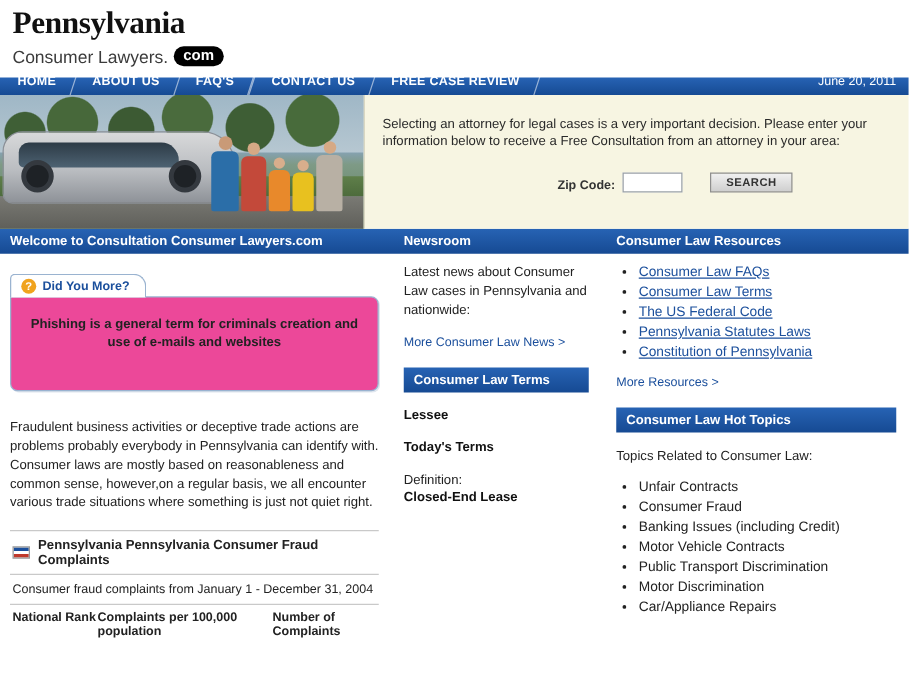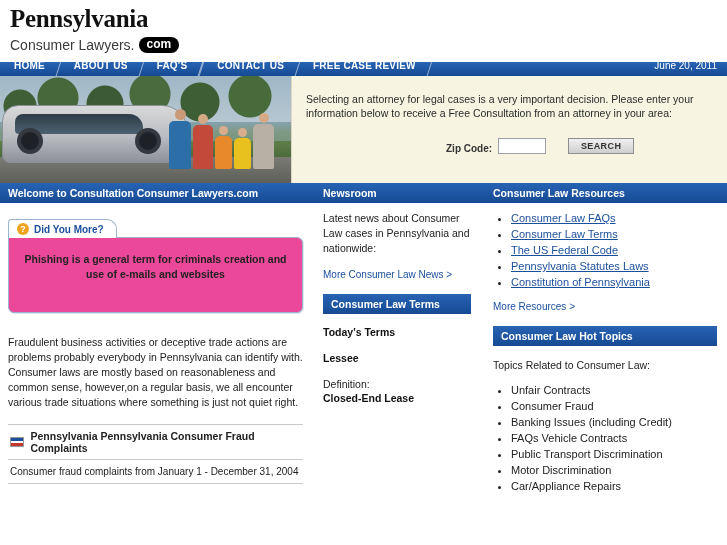--- a/index.html
+++ b/index.html
@@ -469,49 +469,54 @@
       </div>
 
       <p class="para">Fraudulent business activities or deceptive trade actions are problems probably everybody in Pennsylvania can identify with. Consumer laws are mostly based on reasonableness and common sense, however,on a regular basis, we all encounter various trade situations where something is just not quiet right.</p>
 
       <div class="tbl-wrap">
         <div class="tbl-title">
           <span class="flag"></span>
           <span>Pennsylvania Pennsylvania Consumer Fraud Complaints</span>
         </div>
         <div class="tbl-sub">Consumer fraud complaints from January 1 - December 31, 2004</div>
+        <div class="tbl-head">
+          <div class="th1">National Rank</div>
+          <div class="th2">Complaints per 100,000 population</div>
+          <div class="th3">Number of Complaints</div>
+        </div>
       </div>
     </div>
 
     <div class="col-mid">
       <p class="mid-text">Latest news about Consumer Law cases in Pennsylvania and nationwide:</p>
       <a class="mid-link">More Consumer Law News &gt;</a>
       <div class="blue-bar">Consumer Law Terms</div>
+      <div class="mid-h">Lessee</div>
       <div class="mid-h">Today's Terms</div>
-      <div class="mid-h">Lessee</div>
       <p class="mid-label">Definition:</p>
       <div class="mid-h">Closed-End Lease</div>
     </div>
 
     <div class="col-right">
       <ul class="r-list">
         <li><a>Consumer Law FAQs</a></li>
         <li><a>Consumer Law Terms</a></li>
         <li><a>The US Federal Code</a></li>
         <li><a>Pennsylvania Statutes Laws</a></li>
         <li><a>Constitution of Pennsylvania</a></li>
       </ul>
       <a class="r-link">More Resources &gt;</a>
       <div class="blue-bar">Consumer Law Hot Topics</div>
       <p class="r-text">Topics Related to Consumer Law:</p>
       <ul class="r-list plain">
         <li><span>Unfair Contracts</span></li>
         <li><span>Consumer Fraud</span></li>
         <li><span>Banking Issues (including Credit)</span></li>
-        <li><span>FAQs Vehicle Contracts</span></li>
+        <li><span>Motor Vehicle Contracts</span></li>
         <li><span>Public Transport Discrimination</span></li>
         <li><span>Motor Discrimination</span></li>
         <li><span>Car/Appliance Repairs</span></li>
       </ul>
     </div>
 
   </div>
 </div>
 
 </body></html>

